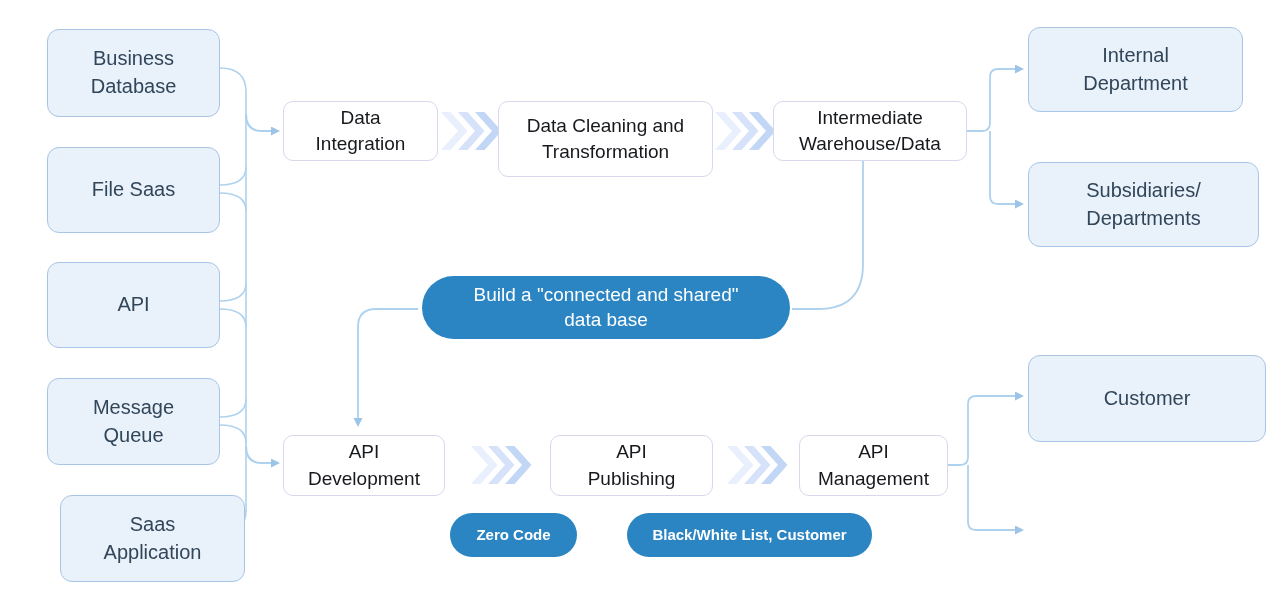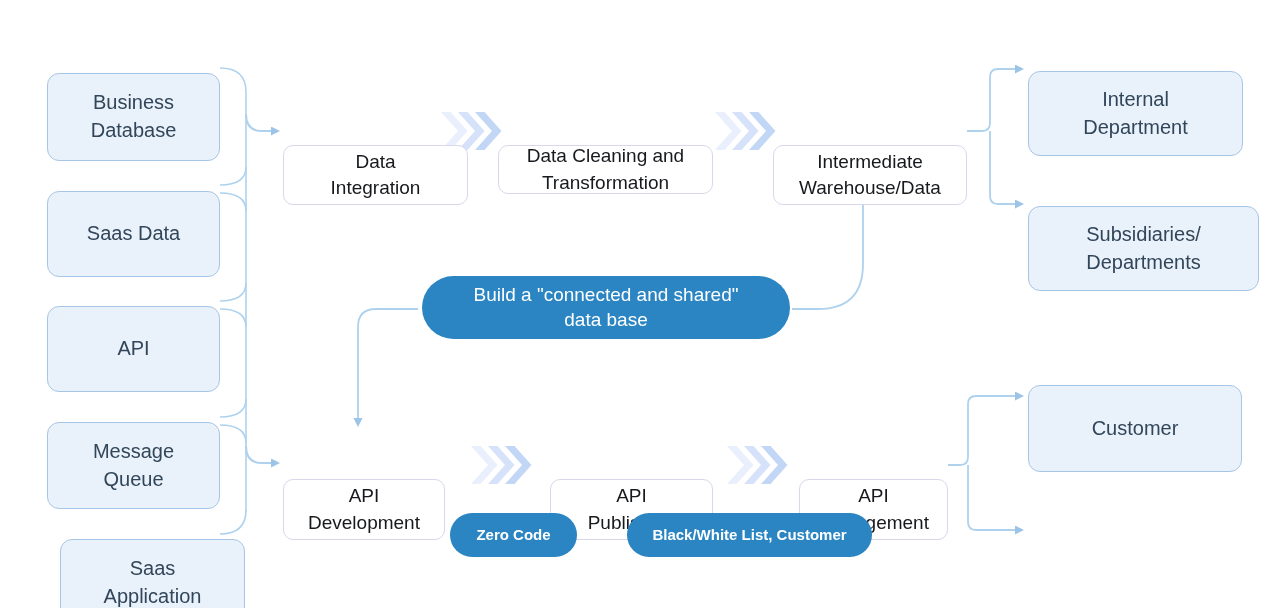--- a/index.html
+++ b/index.html
@@ -3,21 +3,21 @@
 <meta charset="utf-8">
 <style>
   html,body{margin:0;padding:0;background:#ffffff;}
   .canvas{
     position:relative;width:1280px;height:608px;background:#ffffff;overflow:hidden;
     font-family:"Liberation Sans","DejaVu Sans",sans-serif;
   }
   .layer{position:absolute;left:0;top:0;width:1280px;height:608px;}
   .node{
     position:absolute;display:flex;align-items:center;justify-content:center;
-    text-align:center;white-space:pre-line;box-sizing:border-box;line-height:1.38;margin-top:44px;
+    text-align:center;white-space:pre-line;box-sizing:border-box;line-height:1.38;
   }
   .src,.out{
     background:#e9f1fa;border:1.5px solid #a7c6e5;border-radius:12px;
     color:#32465a;font-size:20px;font-weight:500;
   }
   .mid{
     background:#ffffff;border:1.5px solid #d9d7eb;border-radius:10px;
     color:#17191d;font-size:19px;font-weight:400;
   }
   .pill{
@@ -91,46 +91,46 @@
       <g transform="translate(727,446)">
         <path class="c1" d="m0,0 h9.5 l17,19 -17,19 h-9.5 l17,-19 z"></path>
         <path class="c2" d="m17,0 h9.5 l17,19 -17,19 h-9.5 l17,-19 z"></path>
         <path class="c3" d="m34,0 h9.5 l17,19 -17,19 h-9.5 l17,-19 z"></path>
       </g>
     </g>
   </svg>
 
   <div class="node src" style="left:47px;top:29px;width:173px;height:88px">Business
 Database</div>
-  <div class="node src" style="left:47px;top:147px;width:173px;height:86px">Saas Data</div>
+  <div class="node src" style="left:47px;top:147px;width:173px;height:86px">File Saas</div>
   <div class="node src" style="left:47px;top:262px;width:173px;height:86px">API</div>
   <div class="node src" style="left:47px;top:378px;width:173px;height:87px">Message
 Queue</div>
   <div class="node src" style="left:60px;top:495px;width:185px;height:87px">Saas
 Application</div>
 
-  <div class="node mid" style="left:283px;top:101px;width:185px;height:60px">Data
+  <div class="node mid" style="left:283px;top:101px;width:155px;height:60px">Data
 Integration</div>
-  <div class="node mid" style="left:498px;top:101px;width:215px;height:49px">Data Cleaning and
+  <div class="node mid" style="left:498px;top:101px;width:215px;height:76px">Data Cleaning and
 Transformation</div>
   <div class="node mid" style="left:773px;top:101px;width:194px;height:60px">Intermediate
 Warehouse/Data</div>
 
   <div class="node mid" style="left:283px;top:435px;width:162px;height:61px">API
 Development</div>
   <div class="node mid" style="left:550px;top:435px;width:163px;height:61px">API
 Publishing</div>
   <div class="node mid" style="left:799px;top:435px;width:149px;height:61px">API
 Management</div>
 
   <div class="node out" style="left:1028px;top:27px;width:215px;height:85px">Internal
 Department</div>
   <div class="node out" style="left:1028px;top:162px;width:231px;height:85px">Subsidiaries/
 Departments</div>
 
-  <div class="node out" style="left:1028px;top:341px;width:214px;height:87px">Customer</div>
+  <div class="node out" style="left:1028px;top:355px;width:238px;height:87px">Customer</div>
 
   <div class="pill pill-main" style="left:422px;top:276px;width:368px;height:63px">Build a "connected and shared"
 data base</div>
   <div class="pill pill-small" style="left:450px;top:513px;width:127px;height:44px">Zero Code</div>
   <div class="pill pill-small" style="left:627px;top:513px;width:245px;height:44px">Black/White List, Customer</div>
 
 </div>
 
 </body></html>

